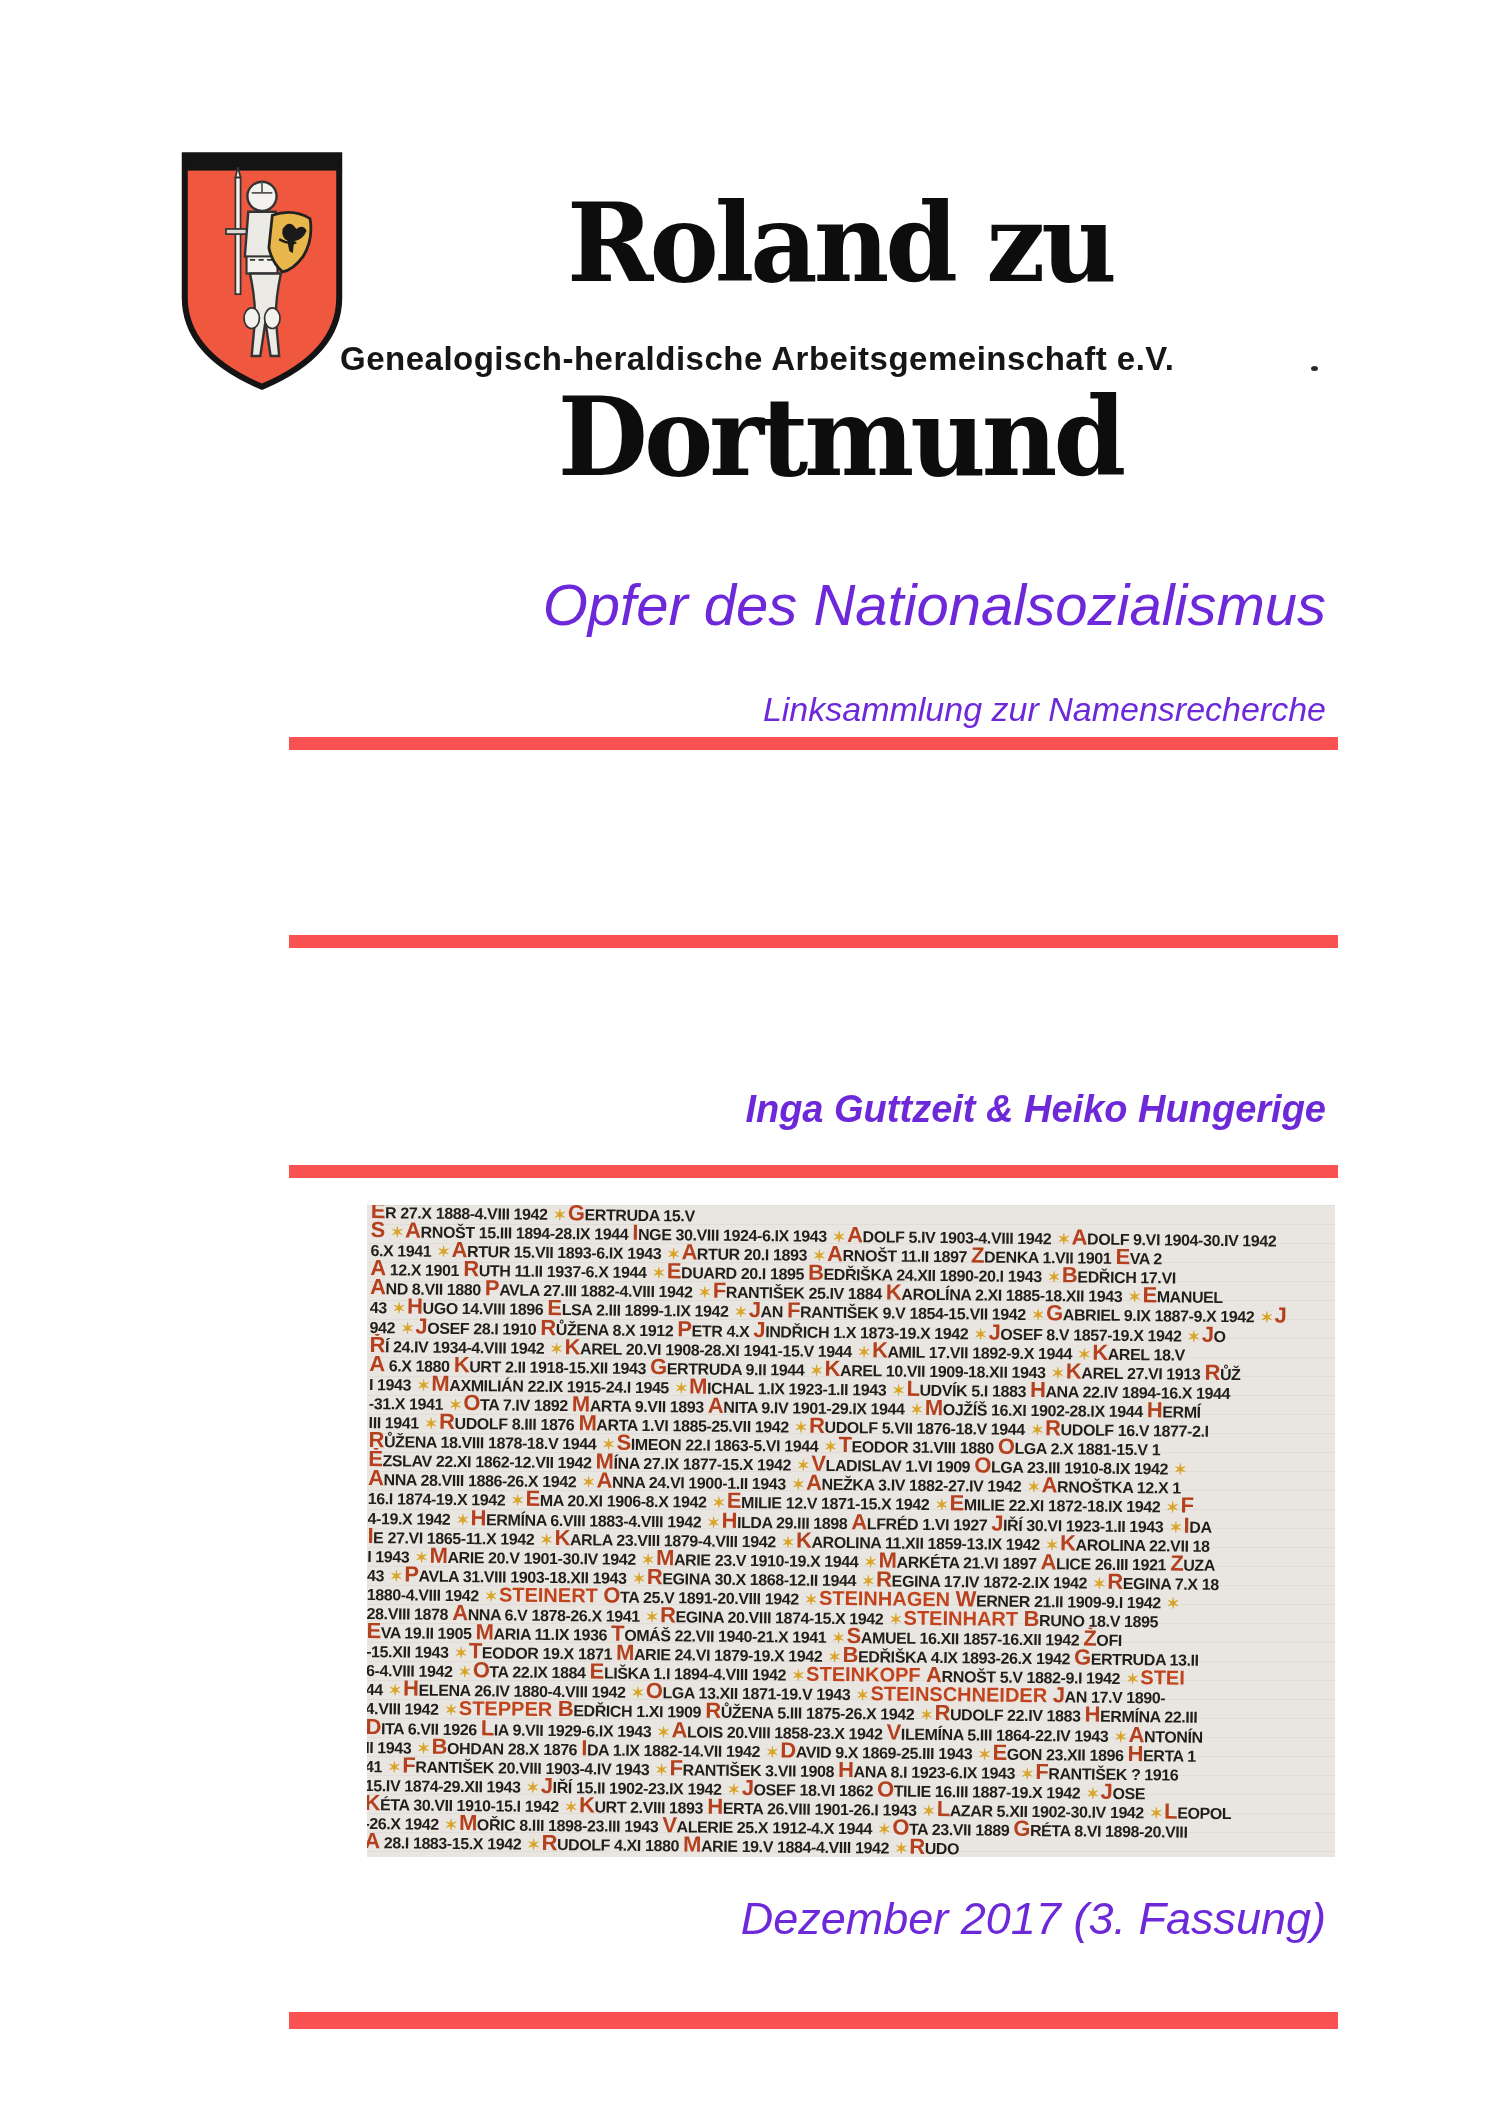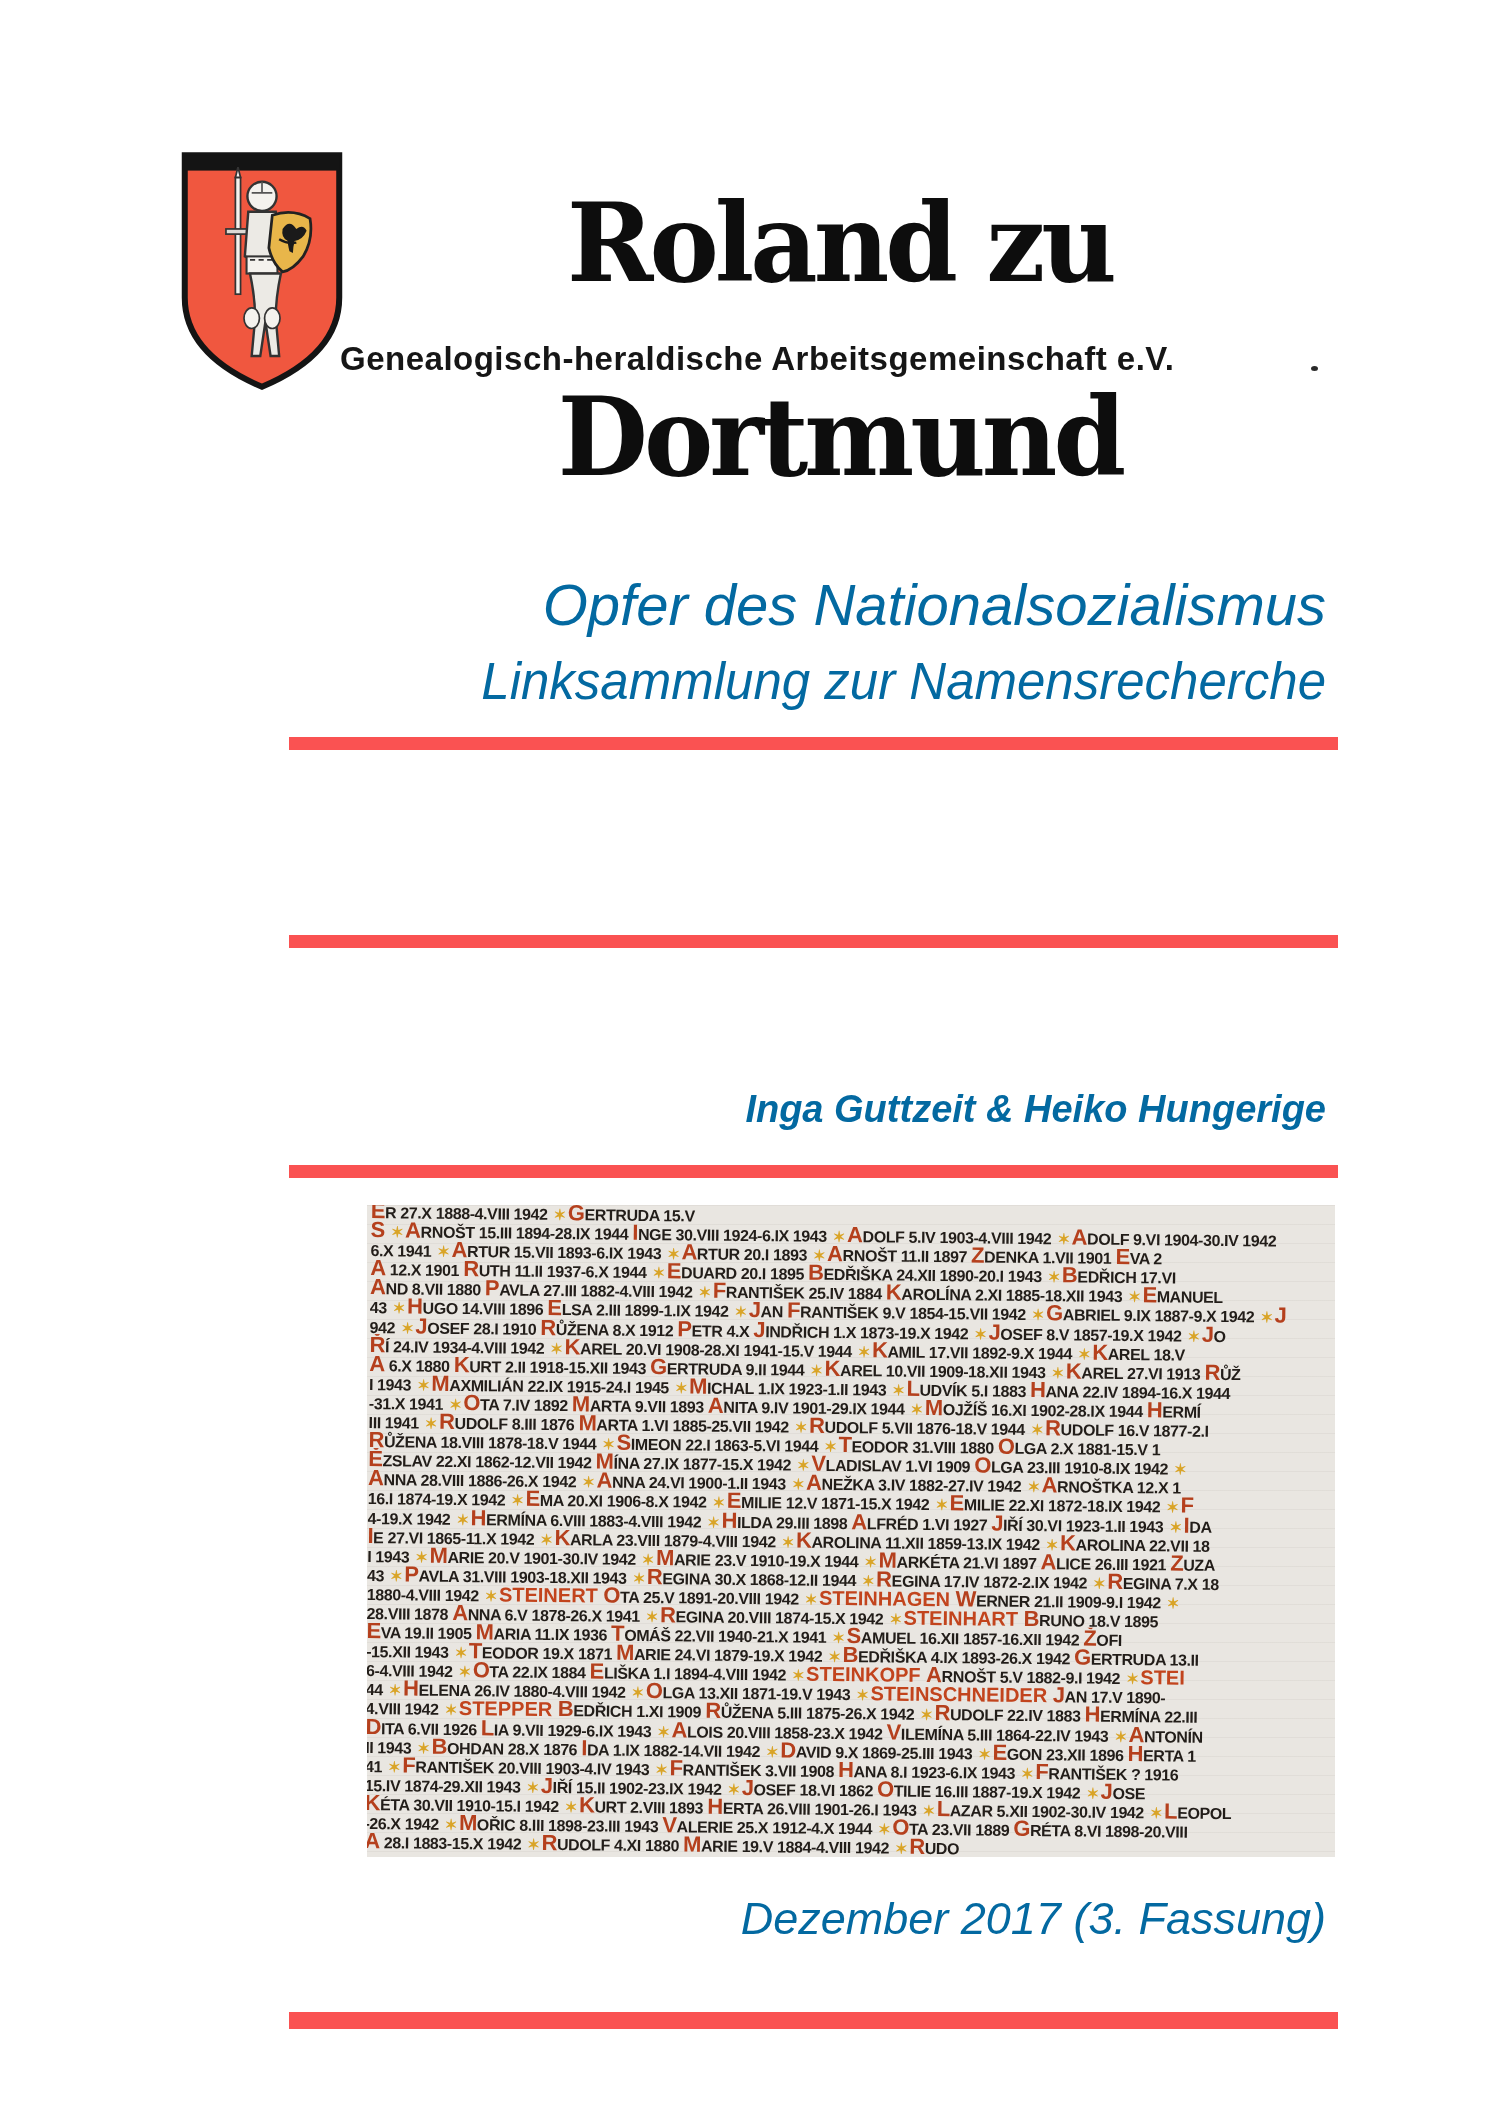--- a/index.html
+++ b/index.html
@@ -17,23 +17,23 @@
     letter-spacing:-4px;color:#0d0d0d;text-align:center;line-height:185px;
     transform:scaleY(1.05);
   }
   .org-subtitle{
     left:340px;top:340px;width:1000px;text-align:left;
     font-weight:bold;font-size:33px;color:#161616;letter-spacing:0.5px;
   }
   .artifact{left:1311px;top:366px;width:7px;height:5px;background:#2a2a2a;border-radius:50%;}
 
   
-  .right-text{left:0;right:180px;text-align:right;color:#0369a1;}
+  .right-text{left:0;right:180px;text-align:right;color:#6d28d9;}
   .main-title{top:566px;font-size:58px;font-style:italic;line-height:78px;}
-  .main-subtitle{top:652px;font-size:51px;font-style:italic;text-align:right;}
+  .main-subtitle{top:690px;font-size:34px;font-style:italic;text-align:right;}
   .series{top:792px;font-size:47px;font-style:italic;line-height:62px;}
   .authors{top:1088px;font-size:38px;font-style:italic;font-weight:bold;}
   .edition{top:1893px;font-size:45px;font-style:italic;}
 
   .rule{left:289px;width:1049px;background:var(--accent,#fa5252);}
   .rule1{top:737px;height:13px;}
   .rule2{top:935px;height:13px;}
   .rule3{top:1165px;height:13px;}
   .rule4{top:2012px;height:17px;}
 

